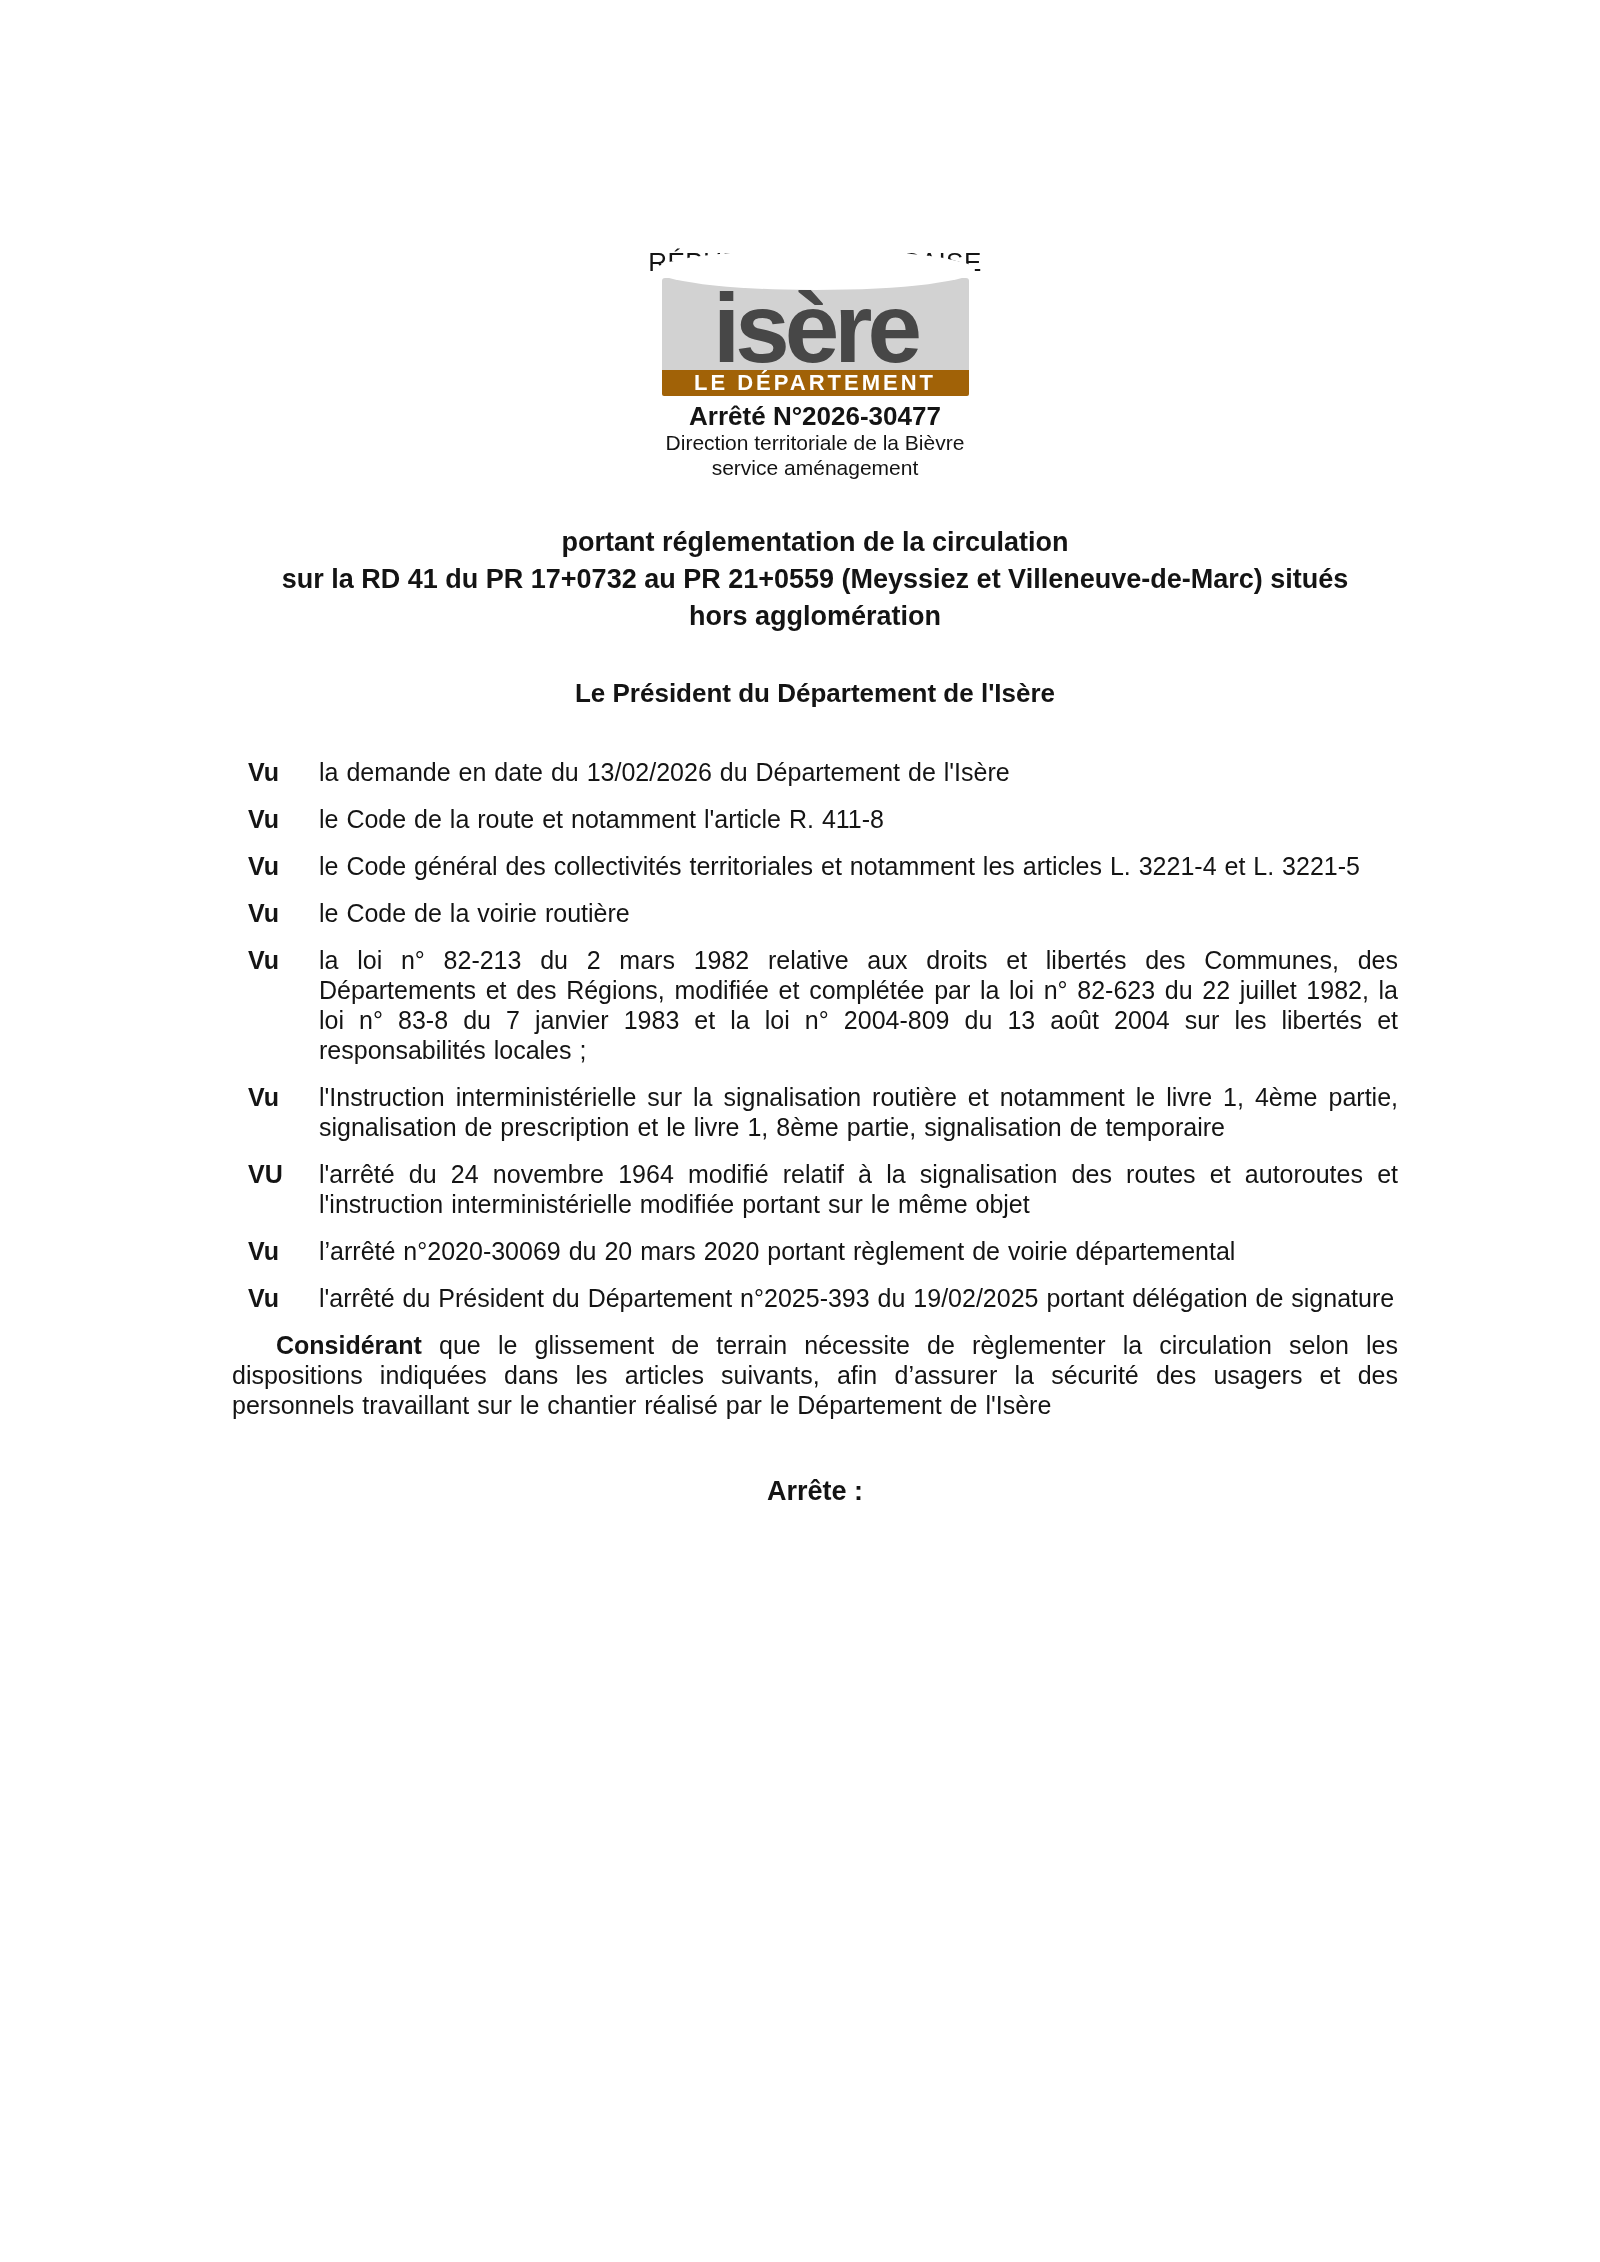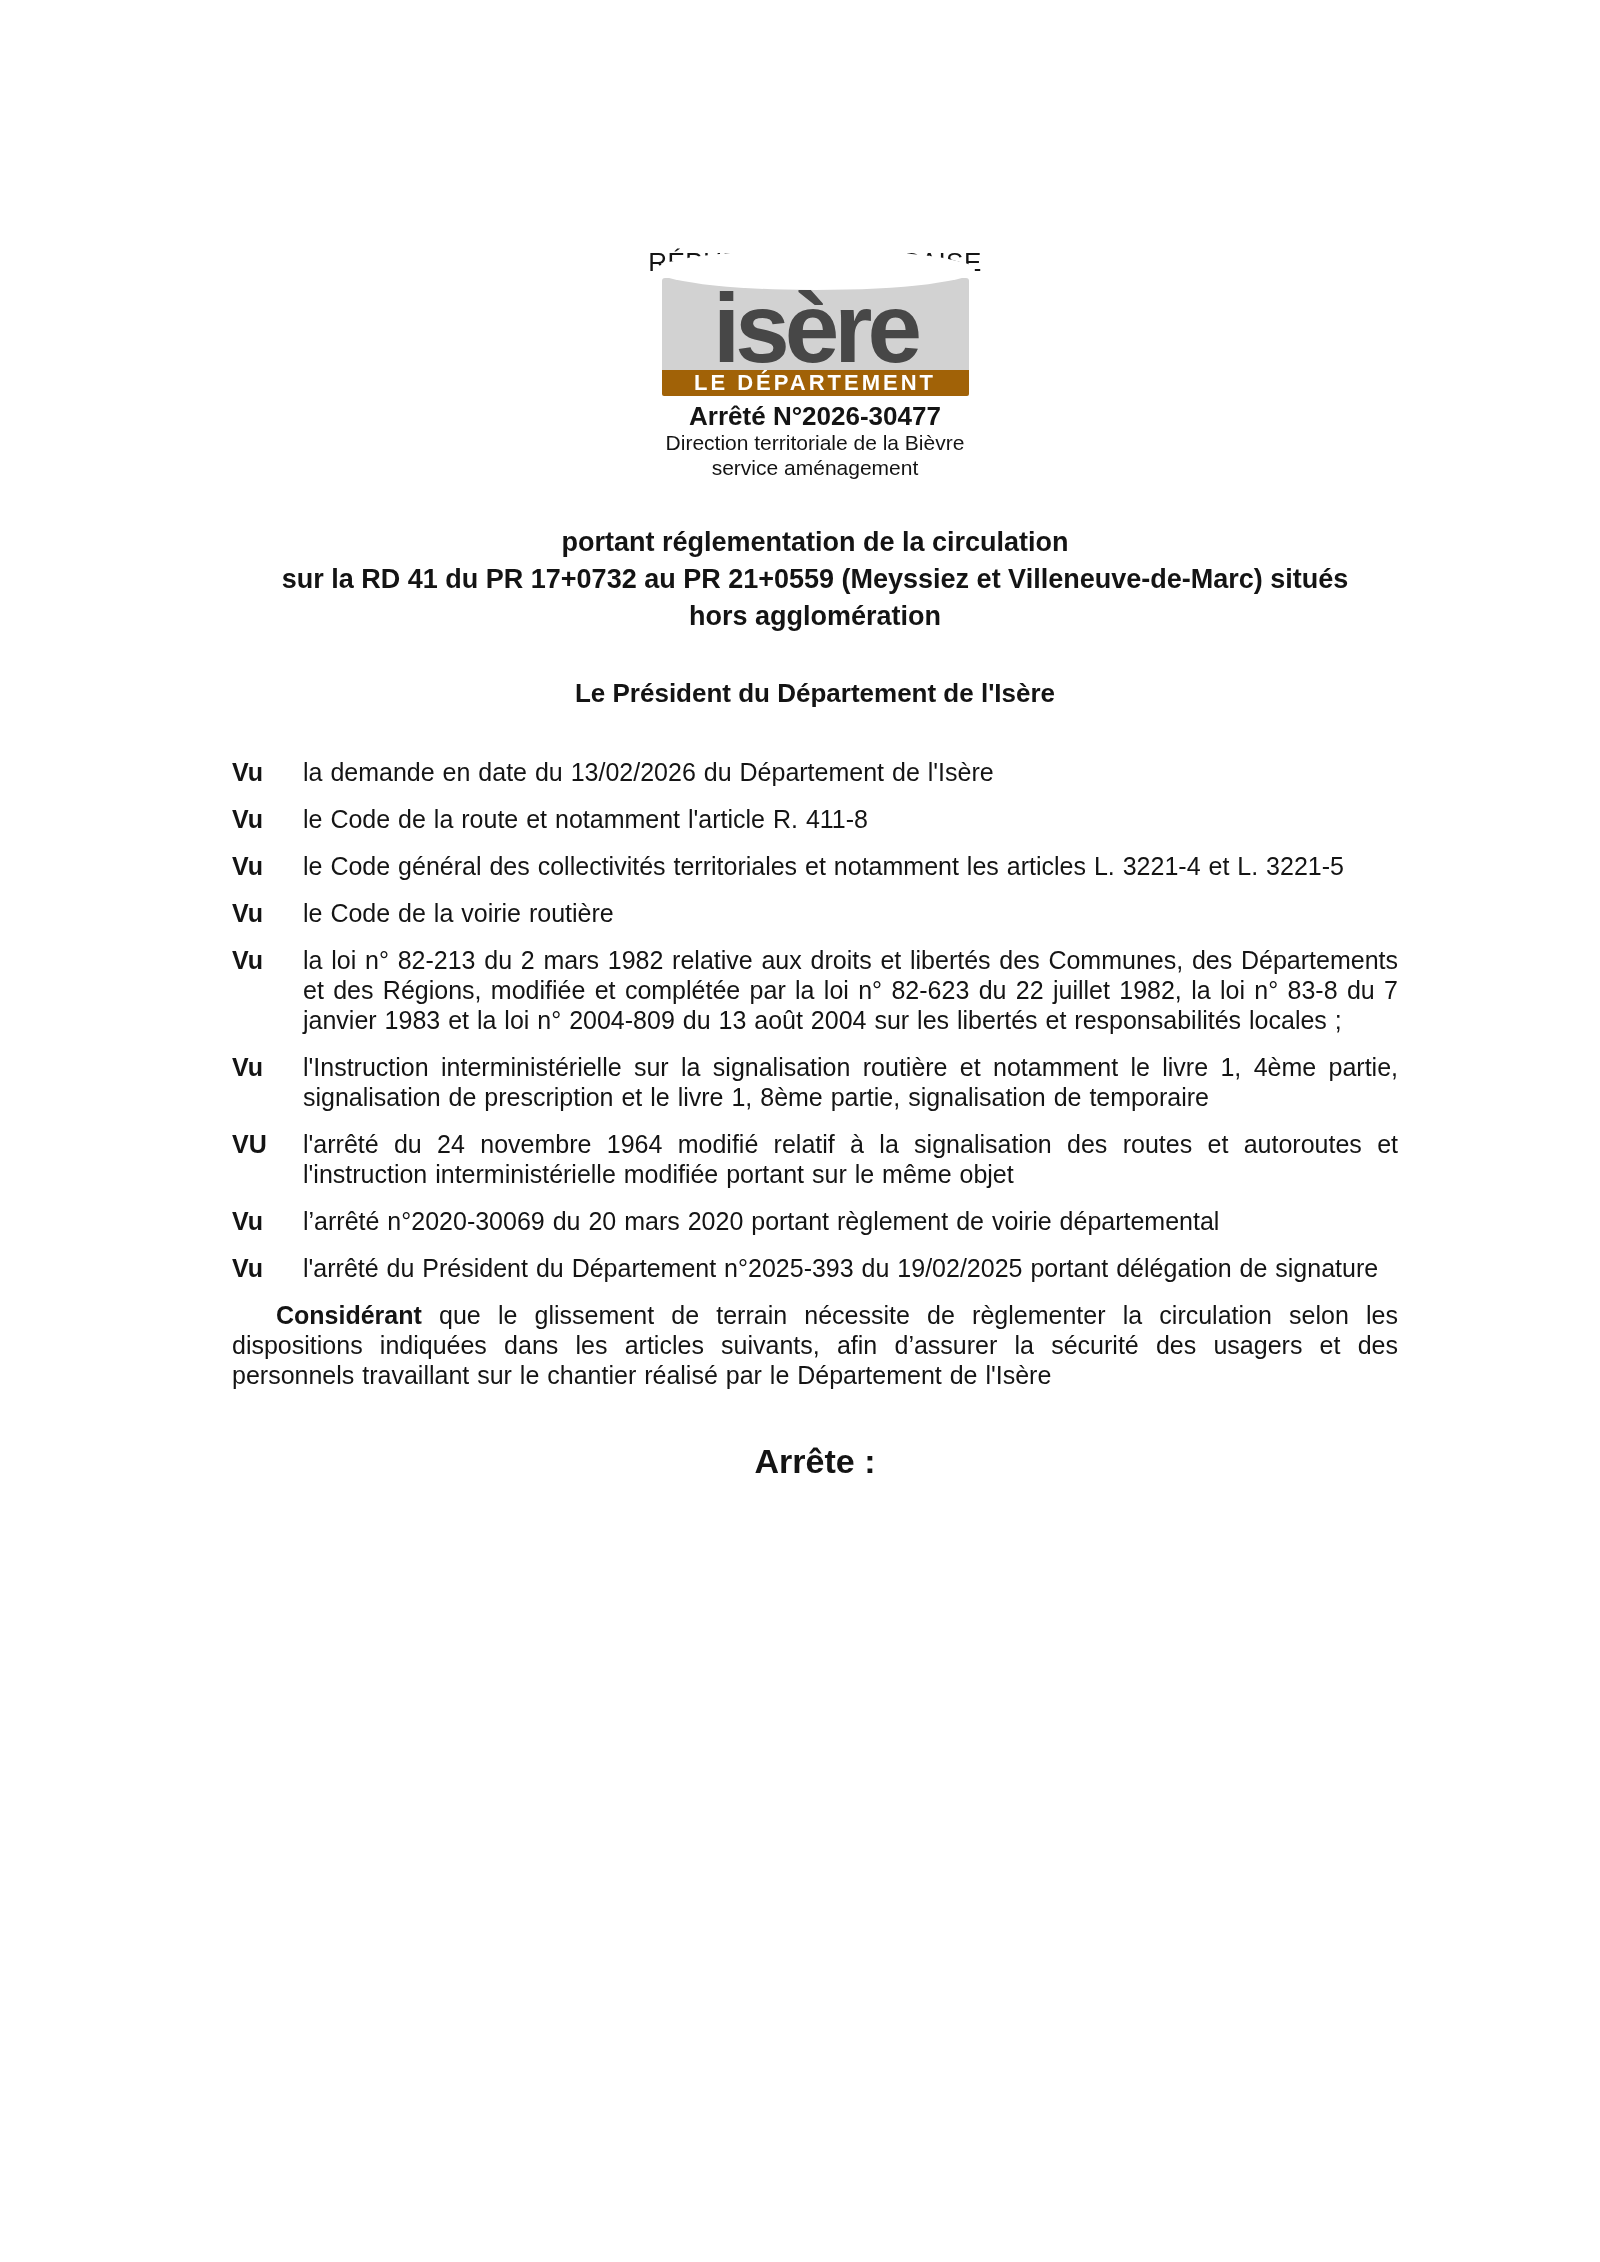--- a/index.html
+++ b/index.html
@@ -98,34 +98,35 @@
   }
 
   
   .vu-list { margin-top: 50px; }
   .vu-row {
     display: grid;
     grid-template-columns: 71px 1fr;
     margin-bottom: 17px;
     font-size: 25px;
     line-height: 30px;
+    margin-left: 16px;
   }
   .vu-label { font-weight: bold; }
   .vu-text { text-align: justify; word-spacing: 1px; }
 
   .considerant {
     margin: 17px 0 0 0;
     font-size: 25px;
     line-height: 30px;
     text-align: justify;
     word-spacing: 1px;
   }
   .arrete-heading {
     margin-top: 57px;
-    font-size: 34px;
+    font-size: 27px;
     line-height: 28px;
     font-weight: bold;
     text-align: center;
   }
 
   
   .footer {
     position: absolute;
     top: 2168px;
     left: 232px;

